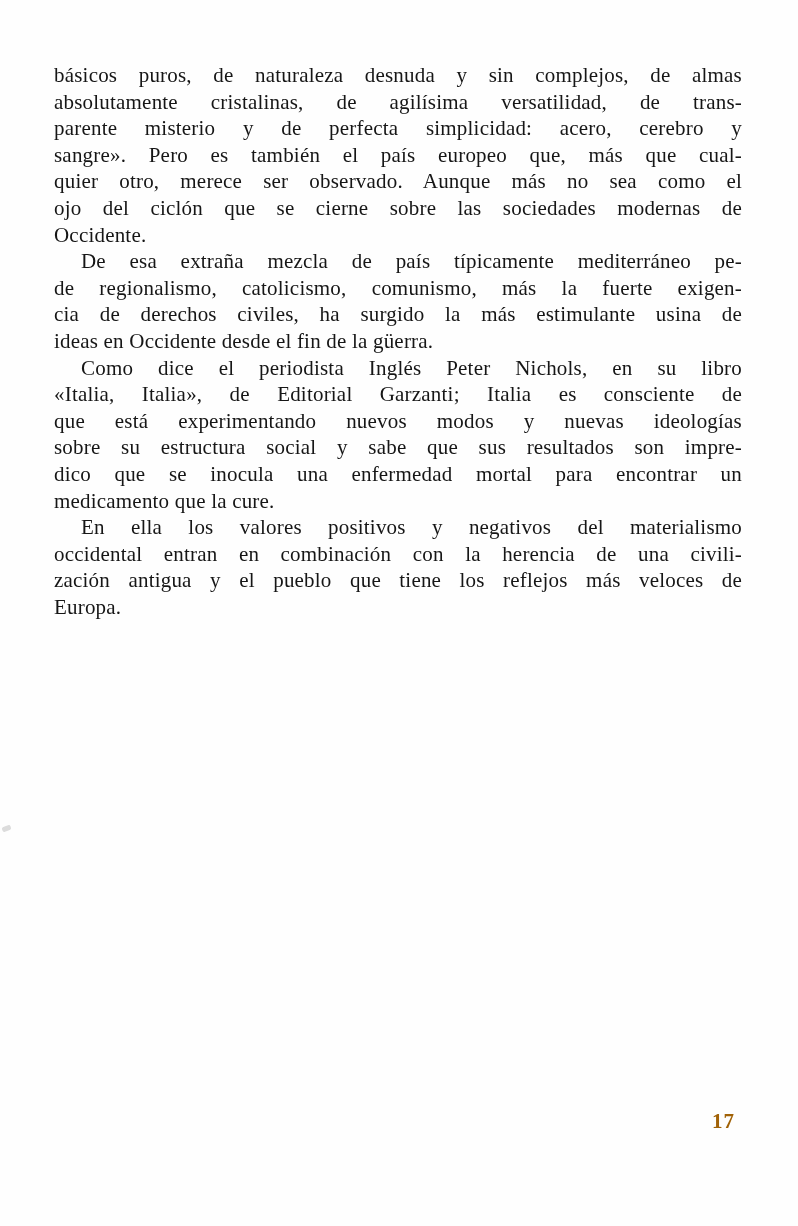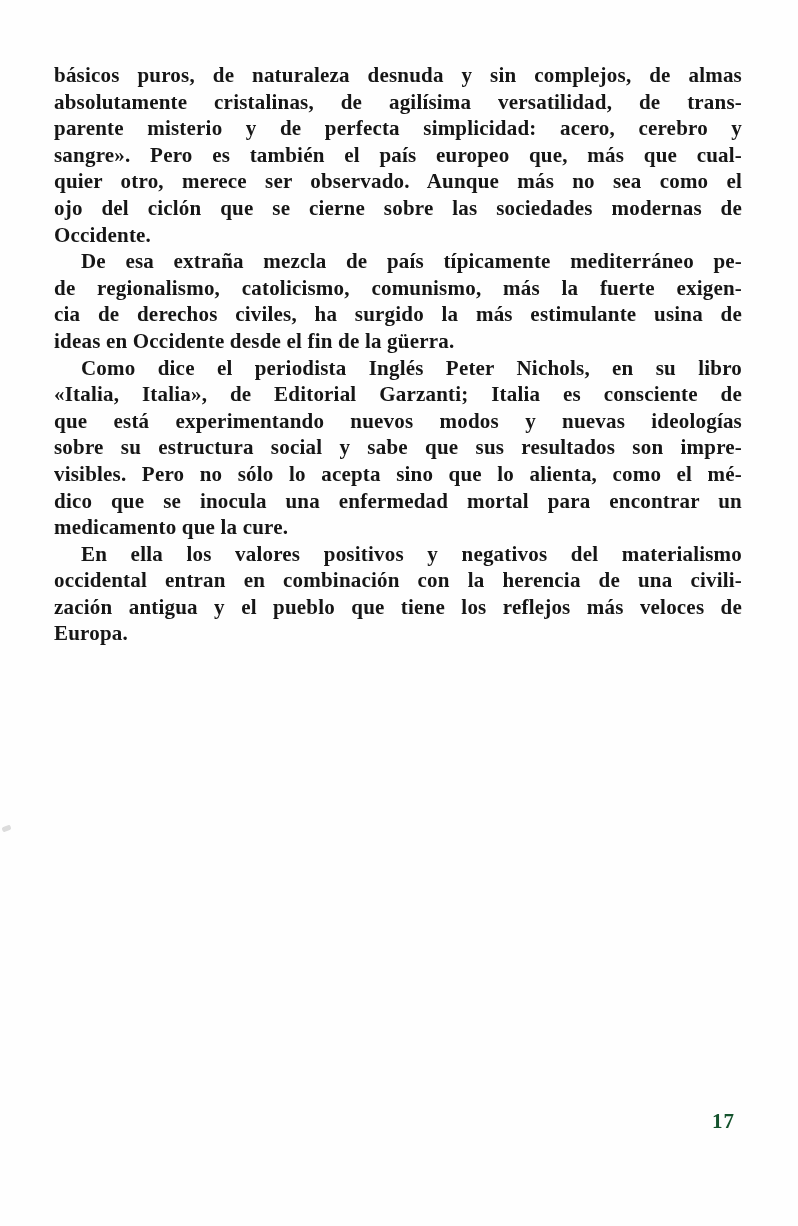--- a/index.html
+++ b/index.html
@@ -15,21 +15,21 @@
     overflow: hidden;
     font-family: "Liberation Serif", "DejaVu Serif", serif;
     color: #161616;
   }
   .text-block {
     position: absolute;
     left: 54px;
     top: 62px;
     width: 688px;
     font-size: 21px;
-    font-weight: 700;
+    font-weight: 400;
     line-height: 26.6px;
     letter-spacing: 0.2px;
     -webkit-font-smoothing: antialiased;
   }
   .line {
     text-align: justify;
     text-align-last: justify;
     white-space: normal;
     overflow: hidden;
     height: 26.6px;
@@ -42,21 +42,21 @@
   }
   .page-number {
     position: absolute;
     top: 1109px;
     left: 54px;
     width: 681px;
     text-align: right;
     font-size: 21px;
     font-weight: 700;
     letter-spacing: 1px;
-    color: #14532d;
+    color: #a16207;
   }
   .speck {
     position: absolute;
     left: 2px;
     top: 826px;
     width: 9px;
     height: 5px;
     background: #dcdcdc;
     transform: rotate(-20deg);
     border-radius: 2px;
@@ -80,21 +80,20 @@
         <div class="line indent">De esa extraña mezcla de país típicamente mediterráneo pe-</div>
         <div class="line">de regionalismo, catolicismo, comunismo, más la fuerte exigen-</div>
         <div class="line">cia de derechos civiles, ha surgido la más estimulante usina de</div>
         <div class="line last">ideas en Occidente desde el fin de la güerra.</div>
       </div>
       <div>
         <div class="line indent">Como dice el periodista Inglés Peter Nichols, en su libro</div>
         <div class="line">«Italia, Italia», de Editorial Garzanti; Italia es consciente de</div>
         <div class="line">que está experimentando nuevos modos y nuevas ideologías</div>
         <div class="line">sobre su estructura social y sabe que sus resultados son impre-</div>
-        <div class="line">visibles. Pero no sólo lo acepta sino que lo alienta, como el mé-</div>
         <div class="line">dico que se inocula una enfermedad mortal para encontrar un</div>
         <div class="line last">medicamento que la cure.</div>
       </div>
       <div>
         <div class="line indent">En ella los valores positivos y negativos del materialismo</div>
         <div class="line">occidental entran en combinación con la herencia de una civili-</div>
         <div class="line">zación antigua y el pueblo que tiene los reflejos más veloces de</div>
         <div class="line last">Europa.</div>
       </div>
     </div>

